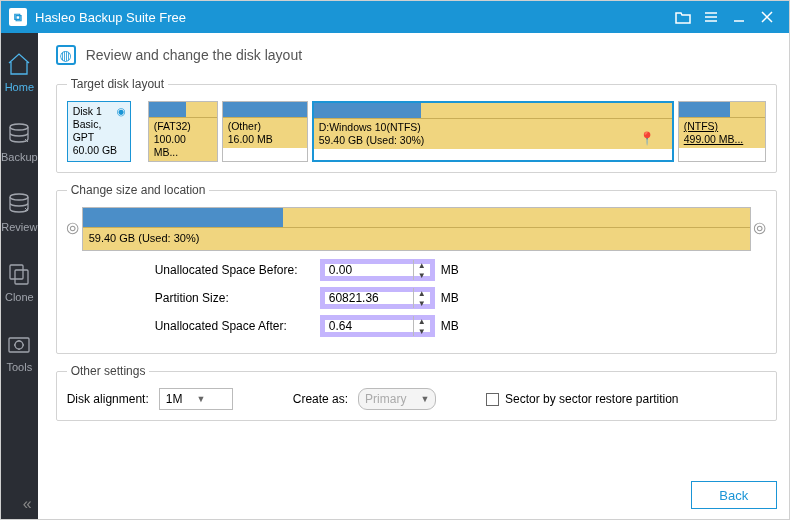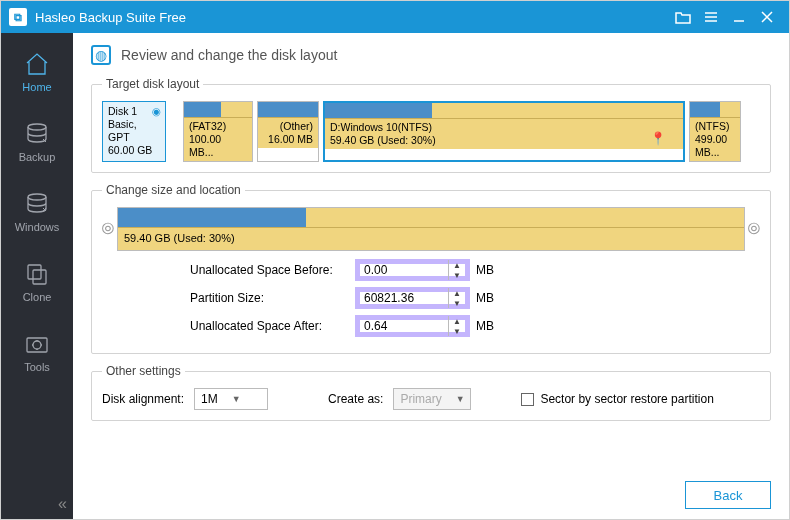--- a/index.html
+++ b/index.html
@@ -106,21 +106,21 @@
           <path d="M20 18l3 3m0-3l-3 3" stroke-width="1"></path>
         </svg>
       <span>Backup</span>
     </div>
     <div class="side-item">
       <svg width="28" height="26" viewBox="0 0 28 26">
           <ellipse cx="14" cy="6" rx="9" ry="3"></ellipse>
           <path d="M5 6v12c0 1.7 4 3 9 3s9-1.3 9-3V6M5 12c0 1.7 4 3 9 3s9-1.3 9-3"></path>
           <path d="M21 22l-3-3m3 0l-3 3" stroke-width="1" transform="translate(2,-2)"></path>
         </svg>
-      <span>Windows</span>
+      <span>Review</span>
     </div>
     <div class="side-item">
       <svg width="28" height="26" viewBox="0 0 28 26">
           <rect x="5" y="4" width="13" height="14" rx="1"></rect>
           <rect x="10" y="9" width="13" height="14" rx="1"></rect>
         </svg>
       <span>Clone</span>
     </div>
     <div class="side-item">
       <svg width="28" height="26" viewBox="0 0 28 26">
@@ -151,40 +151,40 @@
         <div id="parts" style="display:flex; gap:4px; flex:1;padding-left:13px;">
             <div class="part" style="width: 70px; position: relative;">
               <div class="bar">
                 <div class="used" style="width:55%"></div>
               </div>
               <div class="lbl">
                 <div>(FAT32)</div>
                 <div>100.00 MB...</div>
               </div>
             </div>
-            <div class="part" style="width: 62px; position: relative; text-align: right;">
+            <div class="part" style="width: 86px; position: relative;">
               <div class="bar">
                 <div class="used" style="width:100%"></div>
               </div>
               <div class="lbl">
                 <div>(Other)</div>
                 <div>16.00 MB</div>
               </div>
             </div>
             <div class="part sel" style="width: 362px; position: relative;">
               <div class="bar">
                 <div class="used" style="width:30%"></div>
               </div>
               <div class="lbl">
                 <div>D:Windows 10(NTFS)</div>
                 <div>59.40 GB (Used: 30%)</div>
               </div>
               <div class="pin">📍</div>
             </div>
-            <div class="part" style="width: 52px; position: relative;">
+            <div class="part" style="width: 88px; position: relative; text-decoration: underline;">
               <div class="bar">
                 <div class="used" style="width:60%"></div>
               </div>
               <div class="lbl">
                 <div>(NTFS)</div>
                 <div>499.00 MB...</div>
               </div>
             </div>
           </div>
       </div>
@@ -242,21 +242,21 @@
     <fieldset>
       <legend>Other settings</legend>
       <div class="other-row">
         <span>Disk alignment:</span>
         <div class="combo" style="width:74px;">
           <span>1M</span>
           <span class="caret">▼</span>
         </div>
         <span style="width:40px;"></span>
         <span>Create as:</span>
-        <div class="combo disabled" style="width:78px;">
+        <div class="combo disabled" style="width:78px;border-radius:9px;">
           <span>Primary</span>
           <span class="caret">▼</span>
         </div>
         <span style="width:30px;"></span>
         <label class="chk">
           <span class="box"></span>
           <span>Sector by sector restore partition</span>
         </label>
       </div>
     </fieldset>

